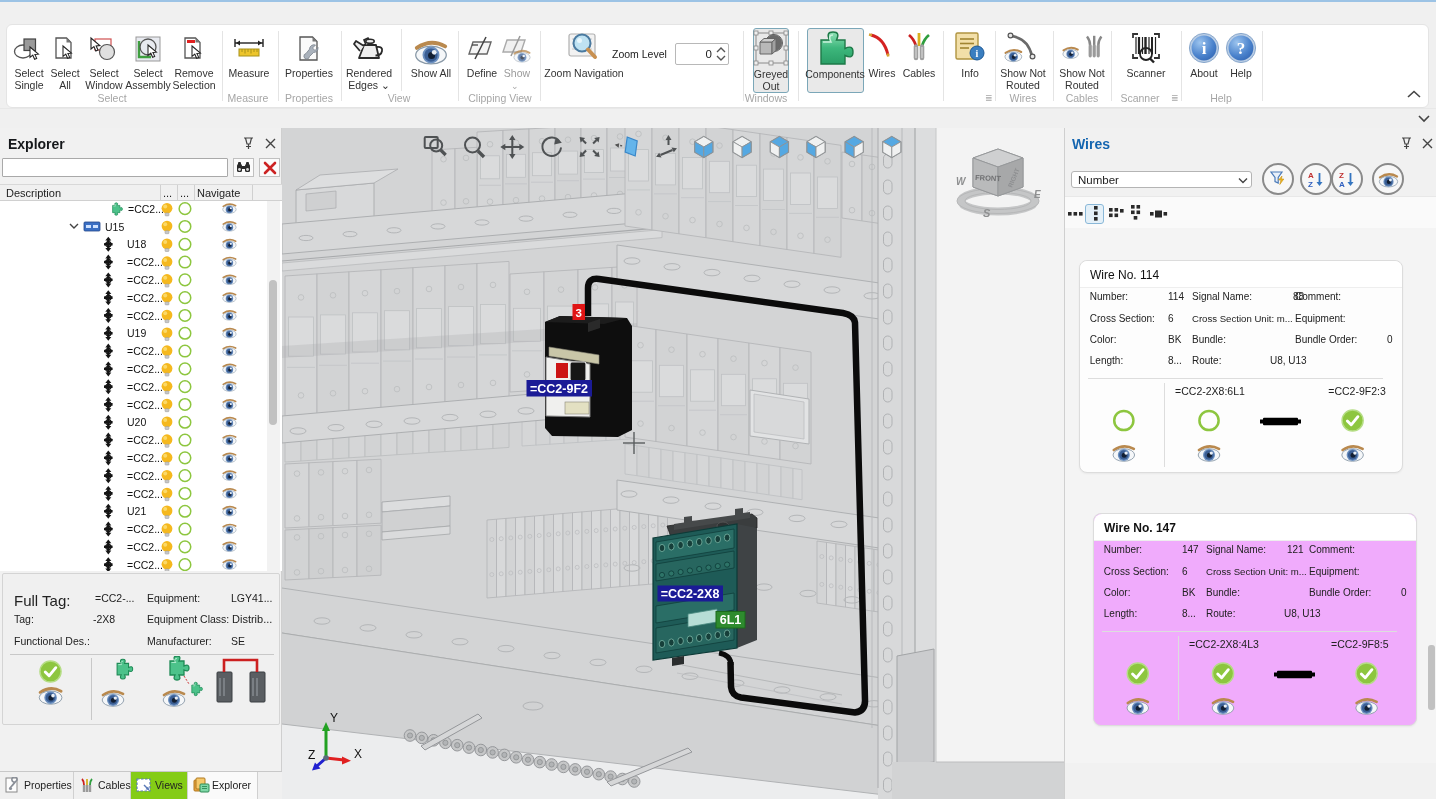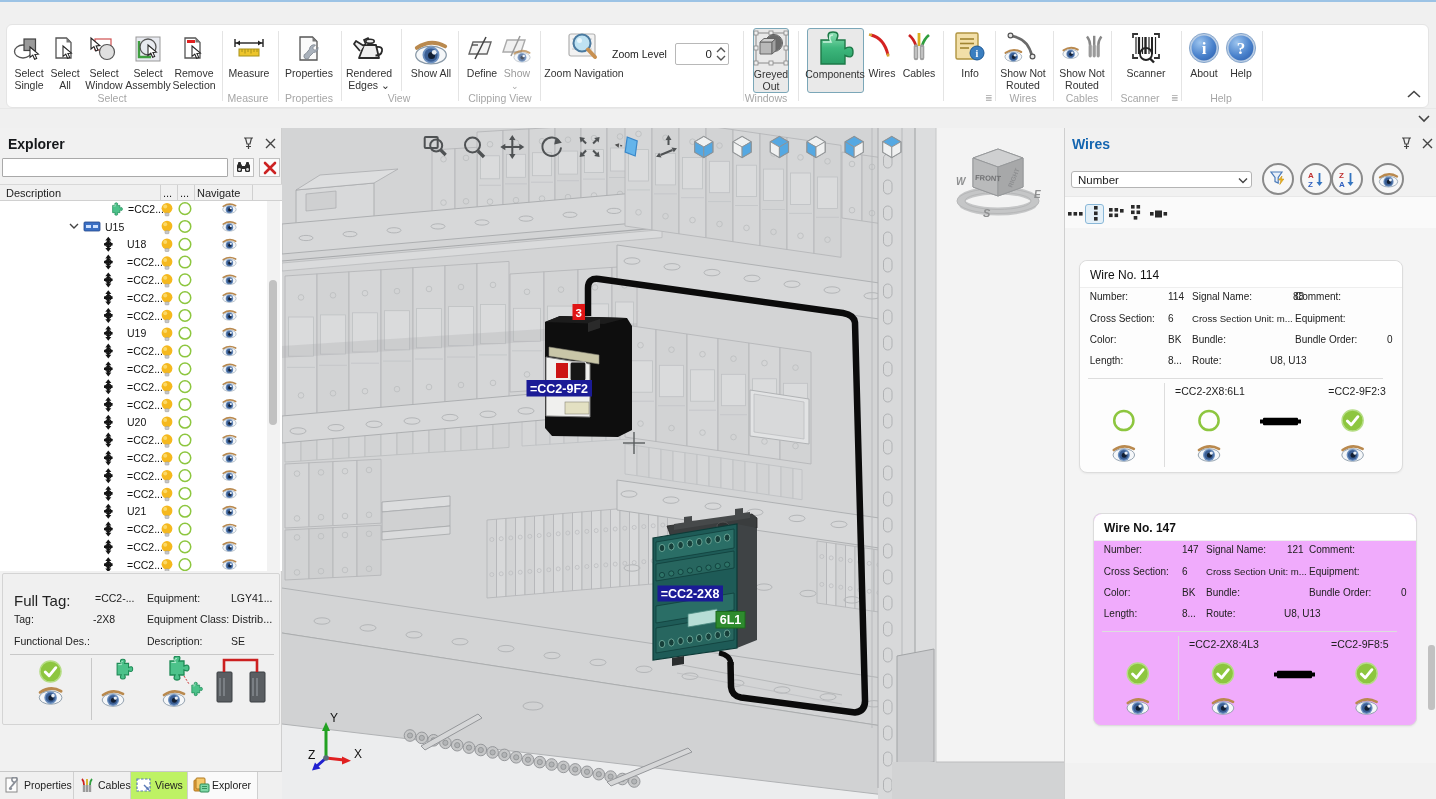--- a/index.html
+++ b/index.html
@@ -860,21 +860,21 @@
       <div class="abs" style="left:2px;top:445px;width:278px;height:152px;background:#f0f0f0;border:1px solid #d4d4d4;border-radius:2px">
         <div class="abs" style="left:11px;top:18px;font-size:15px;color:#222;font-weight:normal">Full Tag:</div>
         <div class="abs" style="left:92px;top:18px;font-size:10.5px;color:#222;font-weight:normal">=CC2-...</div>
         <div class="abs" style="left:144px;top:18px;font-size:10.5px;color:#222;font-weight:normal">Equipment:</div>
         <div class="abs" style="left:228px;top:18px;font-size:10.5px;color:#222;font-weight:normal">LGY41...</div>
         <div class="abs" style="left:11px;top:39px;font-size:10.5px;color:#222;font-weight:normal">Tag:</div>
         <div class="abs" style="left:90px;top:39px;font-size:10.5px;color:#222;font-weight:normal">-2X8</div>
         <div class="abs" style="left:144px;top:39px;font-size:10.5px;color:#222;font-weight:normal">Equipment Class:</div>
         <div class="abs" style="left:229px;top:39px;font-size:11px;color:#222;font-weight:normal">Distrib...</div>
         <div class="abs" style="left:11px;top:61px;font-size:10.5px;color:#222;font-weight:normal">Functional Des.:</div>
-        <div class="abs" style="left:144px;top:61px;font-size:10.5px;color:#222;font-weight:normal">Description:</div>
+        <div class="abs" style="left:144px;top:61px;font-size:10.5px;color:#222;font-weight:normal">Manufacturer:</div>
         <div class="abs" style="left:228px;top:61px;font-size:10.5px;color:#222;font-weight:normal">SE</div>
         <div class="abs" style="left:7px;top:80px;width:264px;height:1px;background:#c8c8c8"></div>
         <div class="abs" style="left:88px;top:84px;width:1px;height:62px;background:#c8c8c8"></div>
         <svg class="abs" style="left:0;top:82px" width="278" height="68">
           <g transform="translate(36,4) scale(0.96)">
             <use href="#gcheck"></use>
           </g>
           <g transform="translate(35,28.5) scale(1.05)">
             <use href="#eye"></use>
           </g>
@@ -918,21 +918,21 @@
         </div>
         <div class="abs" style="left:74px;top:0;width:57px;height:27px;background:#f0f0f0;border-right:1px solid #d0d0d0">
           <div class="abs" style="left:5px;top:5px"><svg width="16" height="16" viewBox="0 0 16 16">
               <path d="M5 8 Q5 4 3 2" fill="none" stroke="#cc2020" stroke-width="1.8"></path>
               <path d="M8 8 V2" fill="none" stroke="#d8b020" stroke-width="1.8"></path>
               <path d="M11 8 Q11 4 13 2" fill="none" stroke="#2e9e3e" stroke-width="1.8"></path>
               <path d="M5 15 V8 M8 15 V8 M11 15 V8" stroke="#9a9a9a" stroke-width="2.4"></path>
             </svg></div>
           <div class="abs" style="left:24px;top:7px;font-size:10.5px;color:#222">Cables</div>
         </div>
-        <div class="abs" style="left:131px;top:0;width:57px;height:27px;background:#bef264;border-right:1px solid #d0d0d0">
+        <div class="abs" style="left:131px;top:0;width:57px;height:27px;background:#84cc16;border-right:1px solid #d0d0d0">
           <div class="abs" style="left:5px;top:5px"><svg width="16" height="16" viewBox="0 0 16 16">
               <rect x="1" y="2" width="13" height="12" fill="#fff" stroke="#5a7ab8" stroke-width="1.2" stroke-dasharray="2.5,1.5"></rect>
               <path d="M8 8 l5 5" stroke="#5a7ab8" stroke-width="1.4"></path>
               <path d="M13 13 l-3.5 -0.8 2.7 -2.7 Z" fill="#5a7ab8"></path>
             </svg></div>
           <div class="abs" style="left:24px;top:7px;font-size:10.5px;color:#222">Views</div>
         </div>
         <div class="abs" style="left:188px;top:0;width:70px;height:27px;background:#fafafa;border-right:1px solid #d0d0d0">
           <div class="abs" style="left:5px;top:5px"><svg width="17" height="16" viewBox="0 0 17 16">
               <rect x="1" y="3" width="9" height="11" rx="1" fill="#e8a33d" stroke="#b07820" stroke-width="1"></rect>

